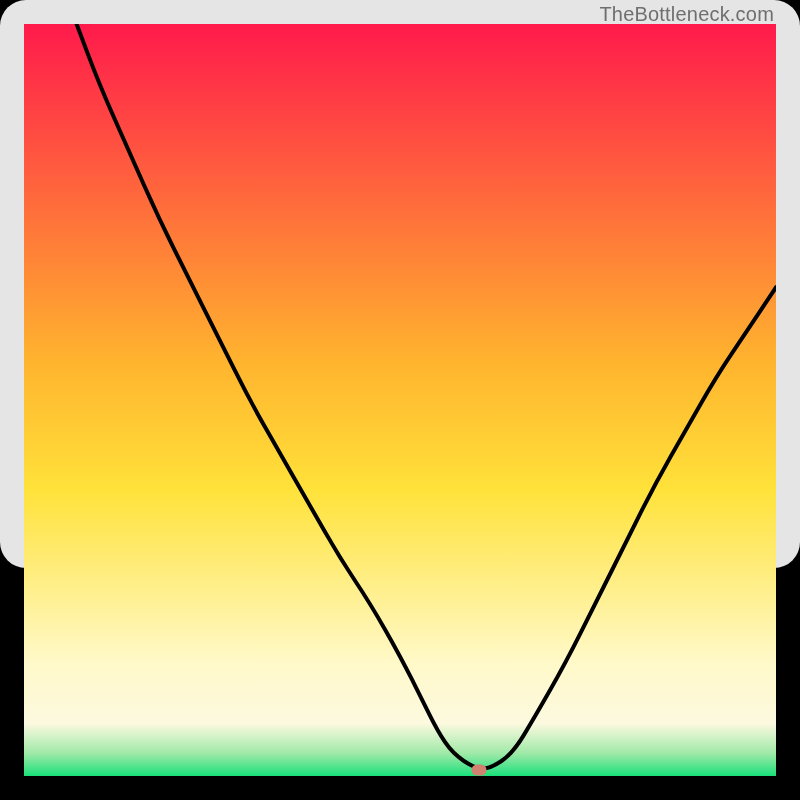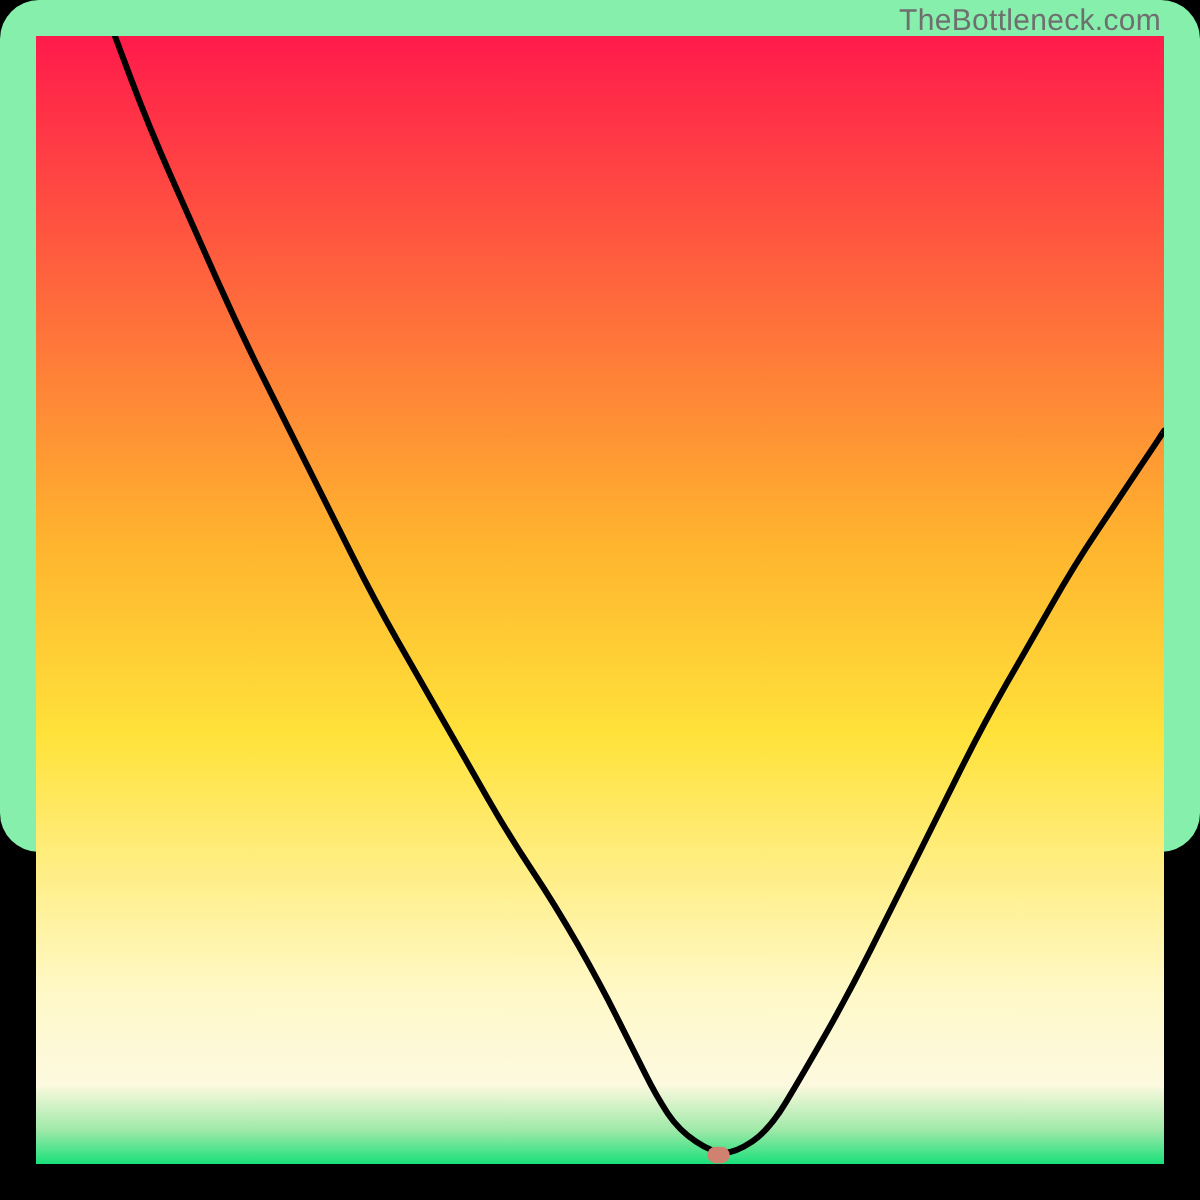--- a/index.html
+++ b/index.html
@@ -8,21 +8,21 @@
     width: 800px;
     height: 800px;
     overflow: hidden;
     background: #000;
     font-family: Arial, Helvetica, sans-serif;
   }
   .frame {
     position: relative;
     width: 800px;
     height: 568px;
-    background: #86efac;
+    background: #e5e5e5;
     border-radius: 26px;
   }
   .plot-area {
     position: absolute;
     left: 24px;
     top: 24px;
     width: 752px;
     height: 752px;
     overflow: hidden;
   }

